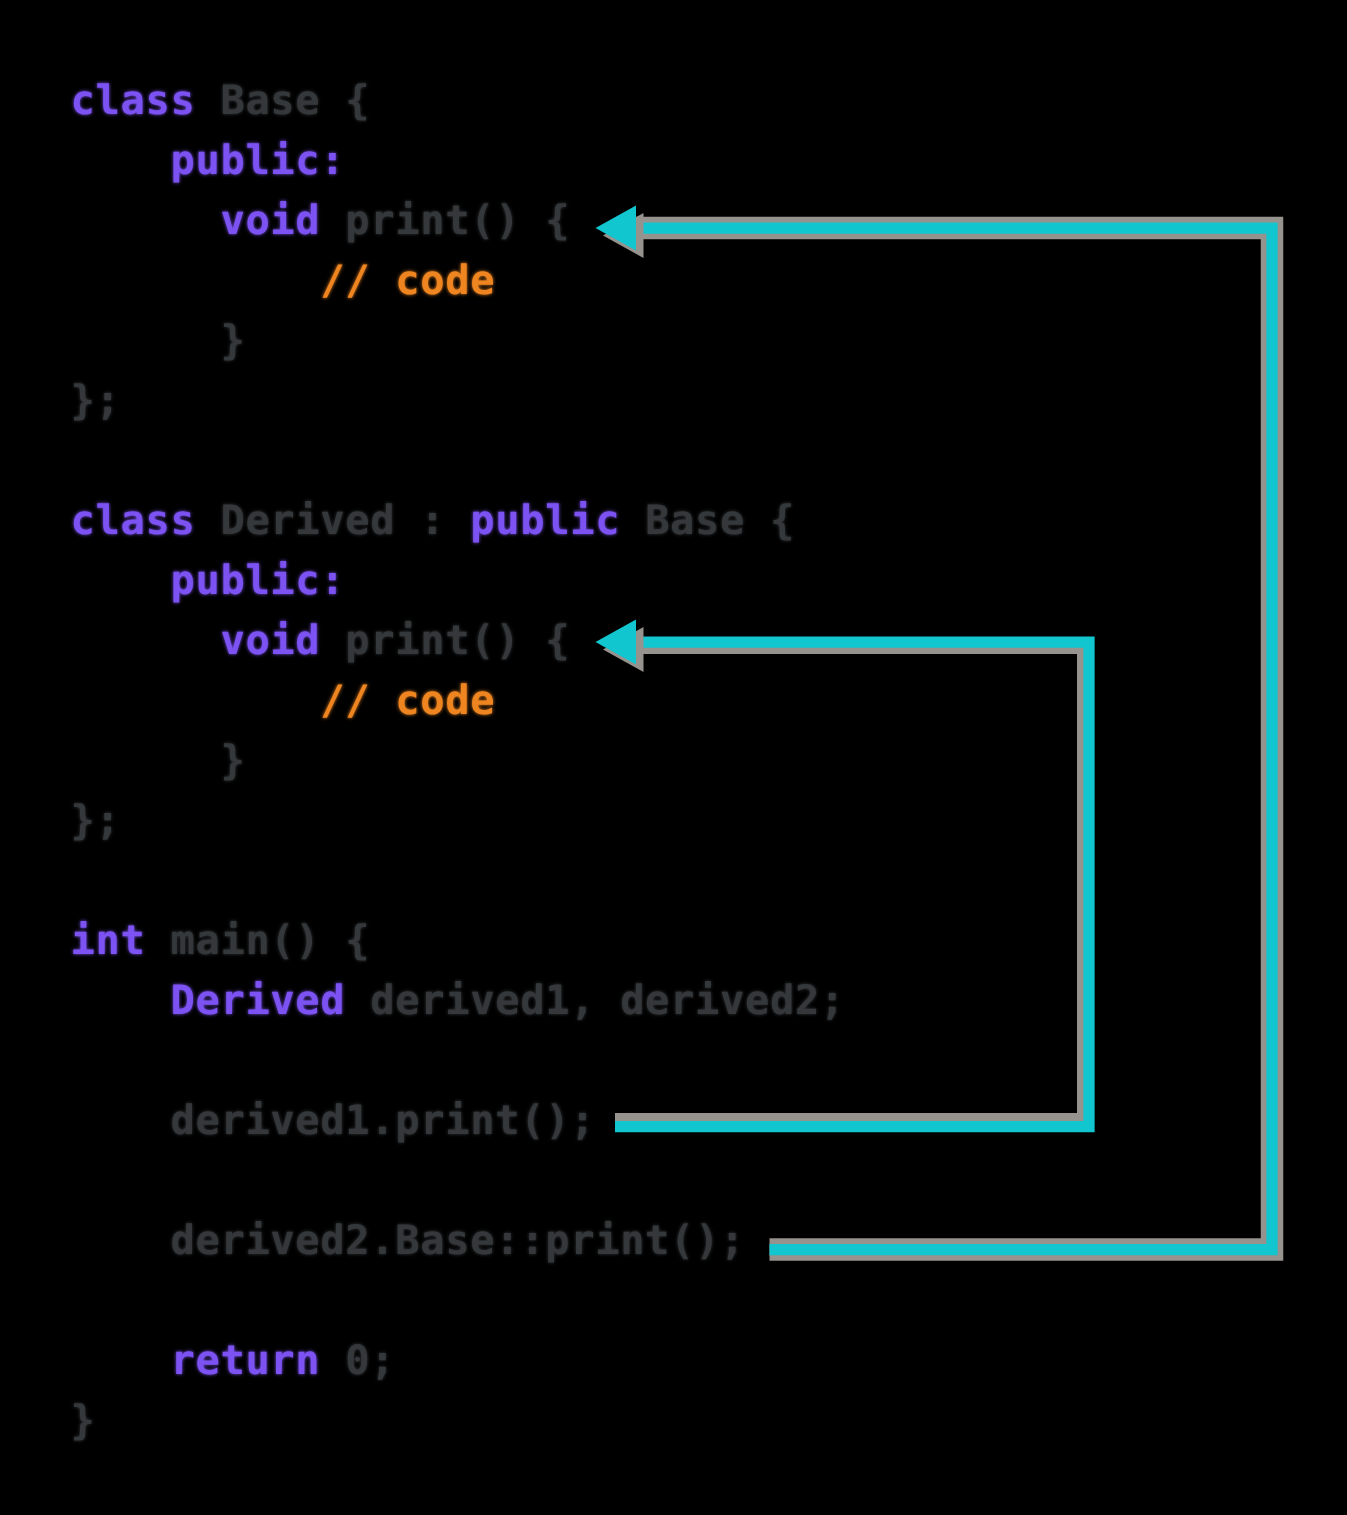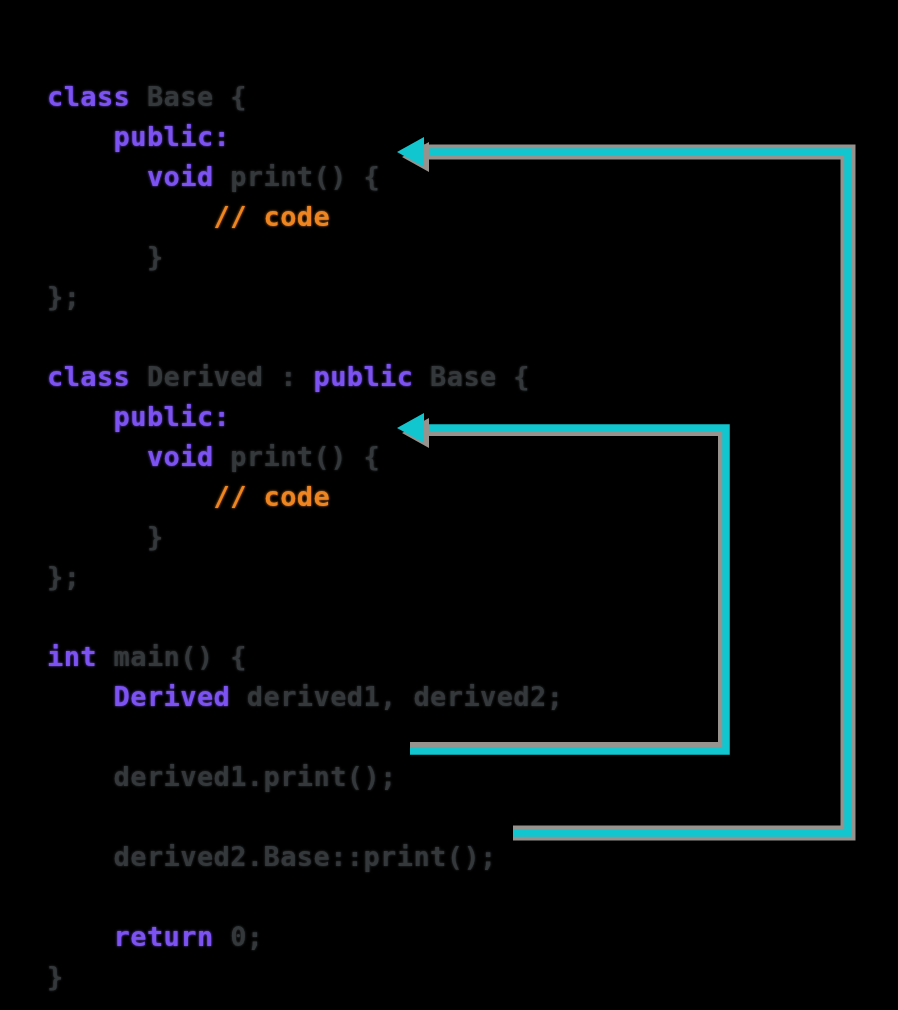--- a/index.html
+++ b/index.html
@@ -12,21 +12,20 @@
   }
   .code{
     position:absolute;
     left:0;top:48px;
     padding-left:47px;
     font-size:27px;
     font-weight:bold;
     line-height:40px;
     letter-spacing:0.4px;
     white-space:pre;
-    margin-top:29px;
   }
   .code-line{height:40px;}
   .code-line span{text-shadow:0 0 2.5px currentColor;}
   .tok-kw{color:var(--kw,#7c52f2);}
   .tok-plain{color:var(--plain,#35383b);}
   .tok-comment{color:var(--comment,#ee8520);text-align:right;}
   .arrow-overlay{
     position:absolute;
     left:0;top:0;
     pointer-events:none;

